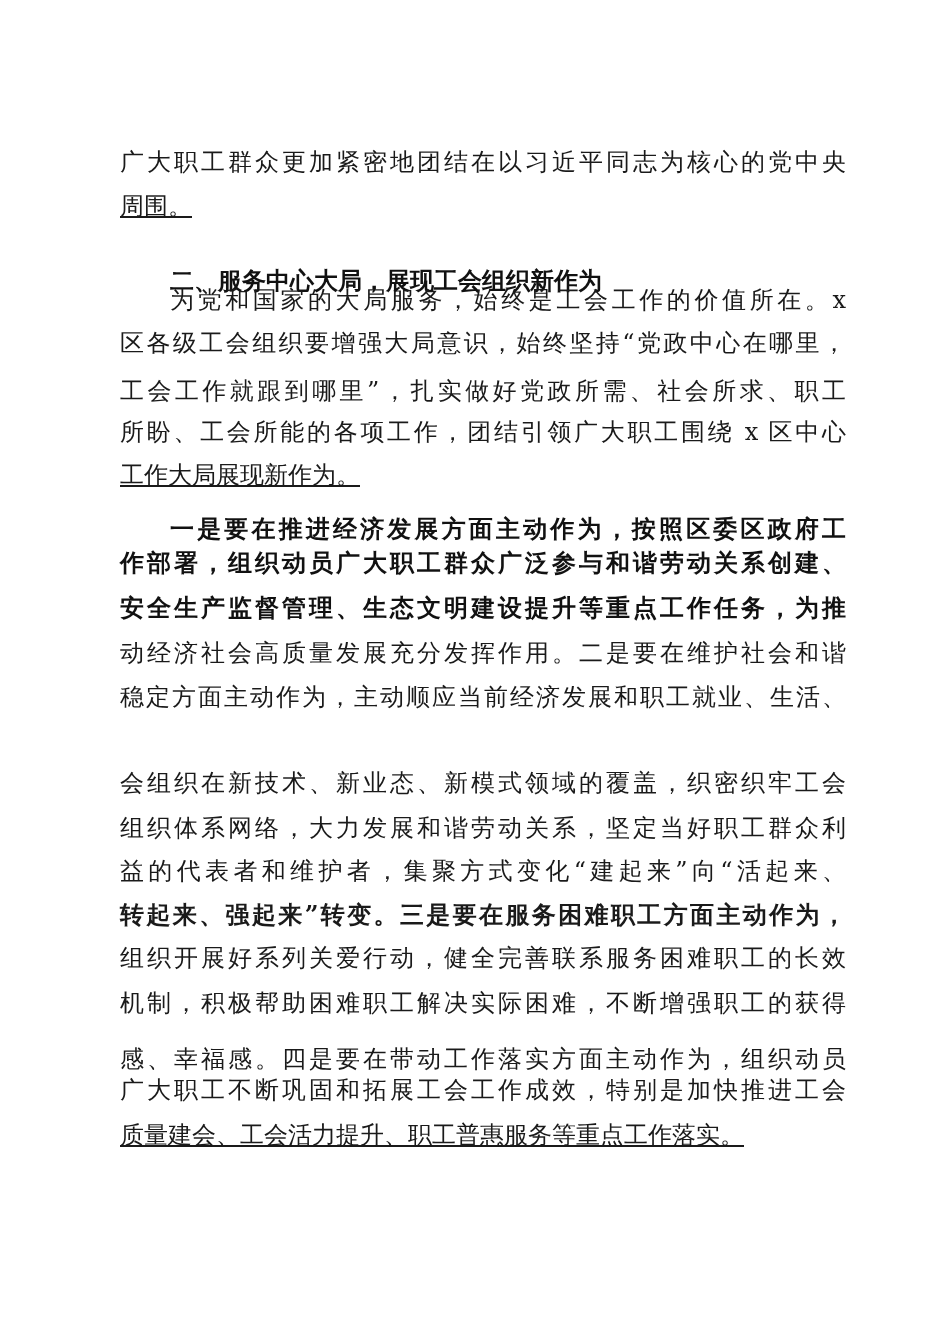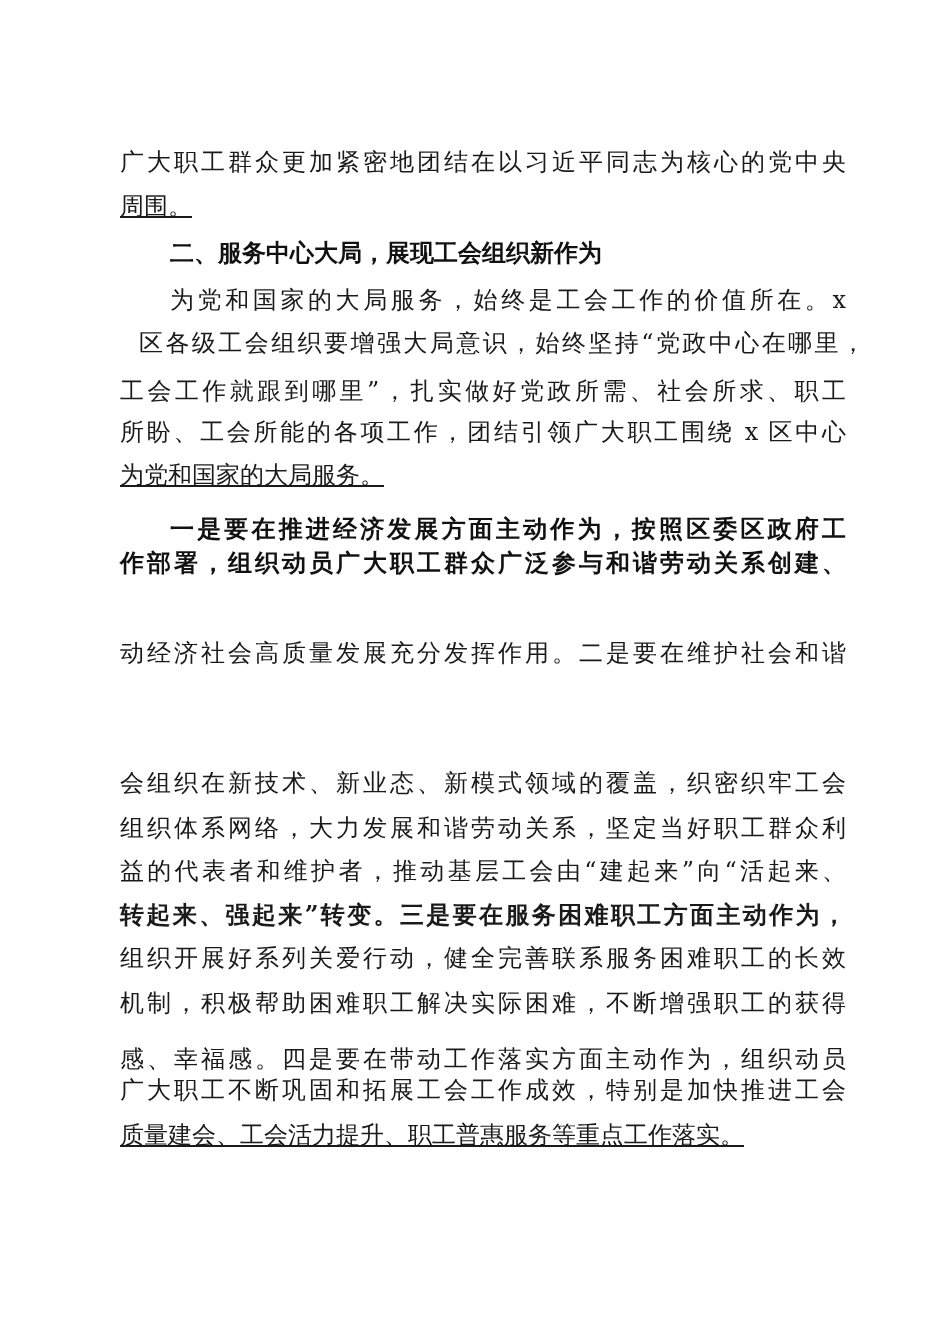--- a/index.html
+++ b/index.html
@@ -25,44 +25,47 @@
   .heading {
     position: absolute;
     left: 170px;
     height: 30px;
     line-height: 30px;
     font-family: "DejaVu Sans", "Liberation Sans", sans-serif;
     font-size: 24px;
     font-weight: bold;
     color: #111;
     white-space: nowrap;
+    margin-top: 28px;
   }
 </style>
 </head>
 <body>
 
 <div class="page">
 
   <div class="line" style="top:147px;">广大职工群众更加紧密地团结在以习近平同志为核心的党中央</div>
   <div class="line last" style="top:191px;">周围。</div>
 
   <div class="heading" style="top:238px;">二、服务中心大局，展现工会组织新作为</div>
 
   <div class="line indent" style="top:285px;">为党和国家的大局服务，始终是工会工作的价值所在。x</div>
-  <div class="line" style="top:328px;margin-left:19px;">区各级工会组织要增强大局意识，始终坚持“党政中心在哪里，</div>
+  <div class="line" style="top:328px;">区各级工会组织要增强大局意识，始终坚持“党政中心在哪里，</div>
   <div class="line" style="top:376px;">工会工作就跟到哪里”，扎实做好党政所需、社会所求、职工</div>
   <div class="line" style="top:417px;">所盼、工会所能的各项工作，团结引领广大职工围绕 x 区中心</div>
-  <div class="line last" style="top:460px;">为党和国家的大局服务。</div>
+  <div class="line last" style="top:460px;">工作大局展现新作为。</div>
 
   <div class="line indent kai" style="top:507px;margin-top:7px;">一是要在推进经济发展方面主动作为，按照区委区政府工</div>
   <div class="line kai" style="top:548px;">作部署，组织动员广大职工群众广泛参与和谐劳动关系创建、</div>
+  <div class="line kai" style="top:593px;">安全生产监督管理、生态文明建设提升等重点工作任务，为推</div>
   <div class="line" style="top:638px;">动经济社会高质量发展充分发挥作用。二是要在维护社会和谐</div>
+  <div class="line" style="top:682px;">稳定方面主动作为，主动顺应当前经济发展和职工就业、生活、</div>
   <div class="line" style="top:768px;">会组织在新技术、新业态、新模式领域的覆盖，织密织牢工会</div>
   <div class="line" style="top:813px;">组织体系网络，大力发展和谐劳动关系，坚定当好职工群众利</div>
-  <div class="line" style="top:856px;">益的代表者和维护者，推动基层工会由“建起来”向“活起来、</div>
+  <div class="line" style="top:856px;">益的代表者和维护者，集聚方式变化“建起来”向“活起来、</div>
   <div class="line" style="top:900px;font-weight:bold;">转起来、强起来”转变。三是要在服务困难职工方面主动作为，</div>
   <div class="line" style="top:943px;">组织开展好系列关爱行动，健全完善联系服务困难职工的长效</div>
   <div class="line" style="top:988px;">机制，积极帮助困难职工解决实际困难，不断增强职工的获得</div>
   <div class="line" style="top:1044px;">感、幸福感。四是要在带动工作落实方面主动作为，组织动员</div>
   <div class="line" style="top:1075px;">广大职工不断巩固和拓展工会工作成效，特别是加快推进工会</div>
   <div class="line last" style="top:1120px;">质量建会、工会活力提升、职工普惠服务等重点工作落实。</div>
 
 </div>
 
 </body></html>

